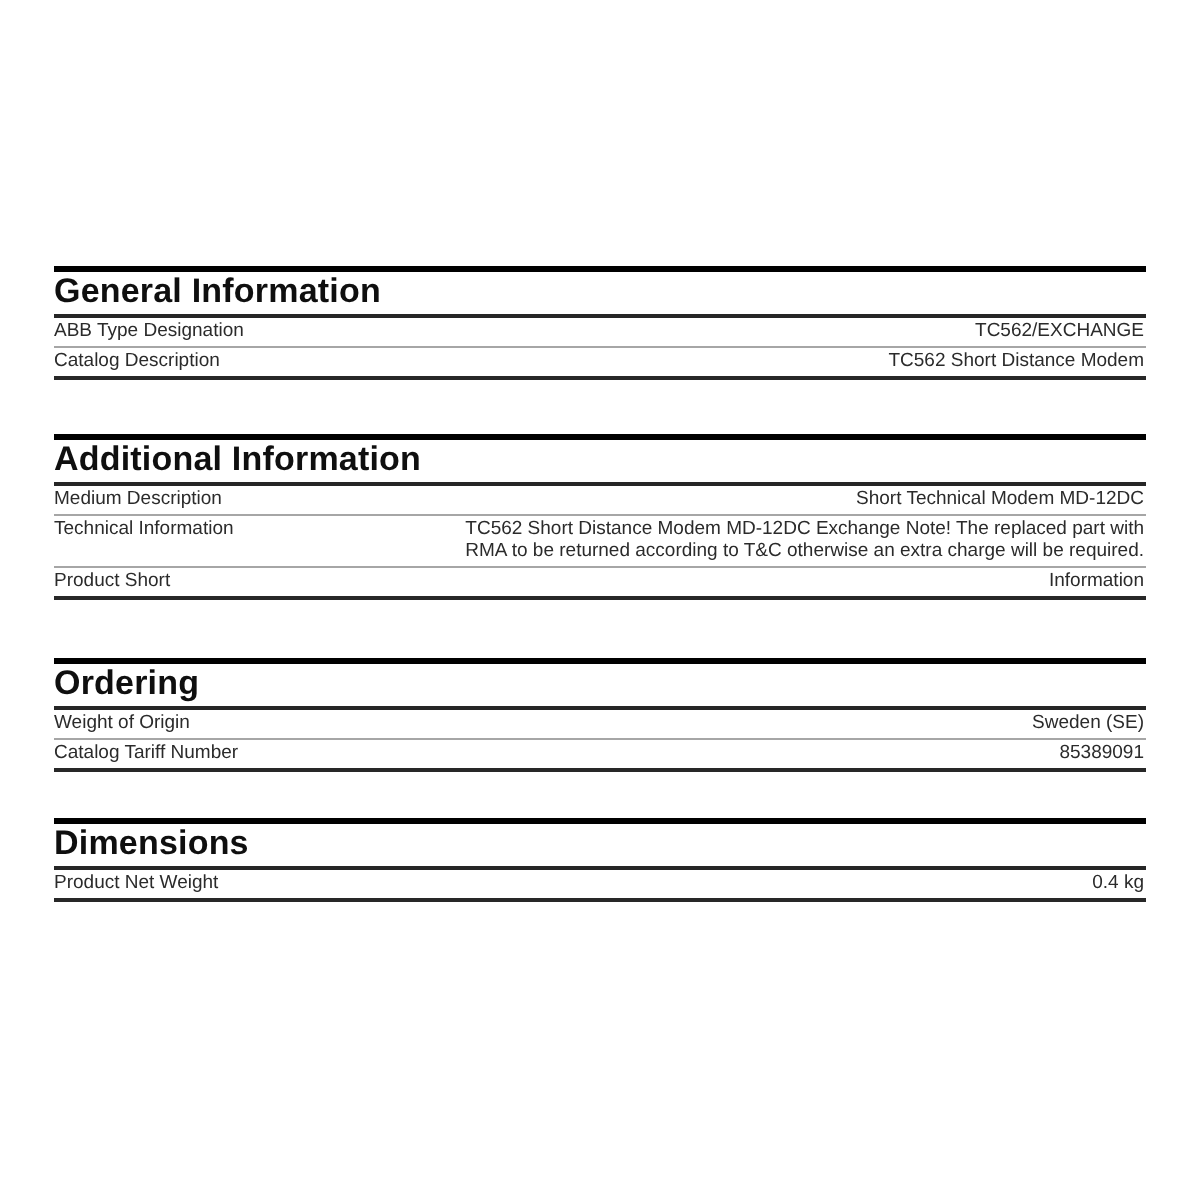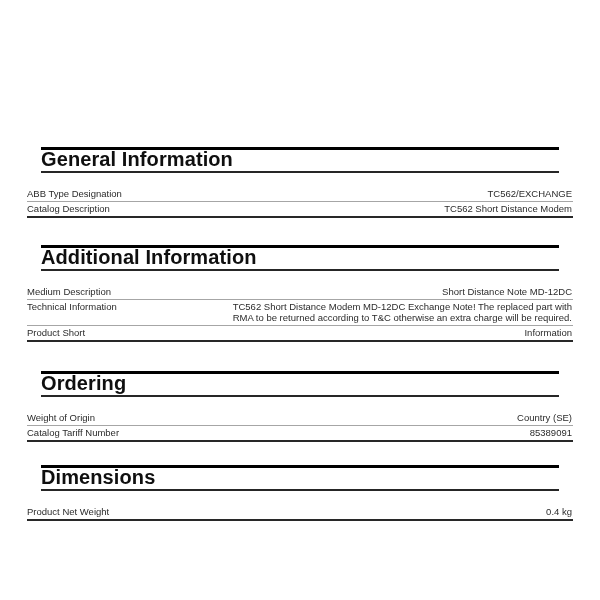--- a/index.html
+++ b/index.html
@@ -19,25 +19,25 @@
     left: 27px;
     top: 133px;
     width: 546px;
   }
   .info-section {
     margin: 0 0 27px 0;
   }
   .info-section:nth-of-type(2) { margin-bottom: 29px; }
   .info-section:nth-of-type(3) { margin-bottom: 23px; }
   .section-title {
-    margin: 14px;
+    margin: 0;
     border-top: 3px solid #000000;
     border-bottom: 2px solid #262626;
     padding: 1px 0 3px 0;
-    font-size: 20px;
+    font-size: 17px;
     line-height: 17px;
     font-weight: 700;
     color: #0f0f0f;
     letter-spacing: 0.1px;
   }
   table.rows {
     width: 100%;
     border-collapse: collapse;
     table-layout: fixed;
   }
@@ -79,40 +79,40 @@
           </tr>
         </tbody>
       </table>
     </section>
     <section class="info-section">
       <h2 class="section-title">Additional Information</h2>
       <table class="rows">
         <tbody>
           <tr class="row">
             <td class="row-label">Medium Description</td>
-            <td class="row-value">Short Distance Note MD-12DC</td>
+            <td class="row-value">Short Technical Modem MD-12DC</td>
           </tr>
           <tr class="row">
             <td class="row-label">Technical Information</td>
             <td class="row-value">TC562 Short Distance Modem MD-12DC Exchange Note! The replaced part with RMA to be returned according to T&amp;C otherwise an extra charge will be required.</td>
           </tr>
           <tr class="row">
             <td class="row-label">Product Short</td>
             <td class="row-value">Information</td>
           </tr>
         </tbody>
       </table>
     </section>
     <section class="info-section">
       <h2 class="section-title">Ordering</h2>
       <table class="rows">
         <tbody>
           <tr class="row">
             <td class="row-label">Weight of Origin</td>
-            <td class="row-value">Country (SE)</td>
+            <td class="row-value">Sweden (SE)</td>
           </tr>
           <tr class="row">
             <td class="row-label">Catalog Tariff Number</td>
             <td class="row-value">85389091</td>
           </tr>
         </tbody>
       </table>
     </section>
     <section class="info-section">
       <h2 class="section-title">Dimensions</h2>

